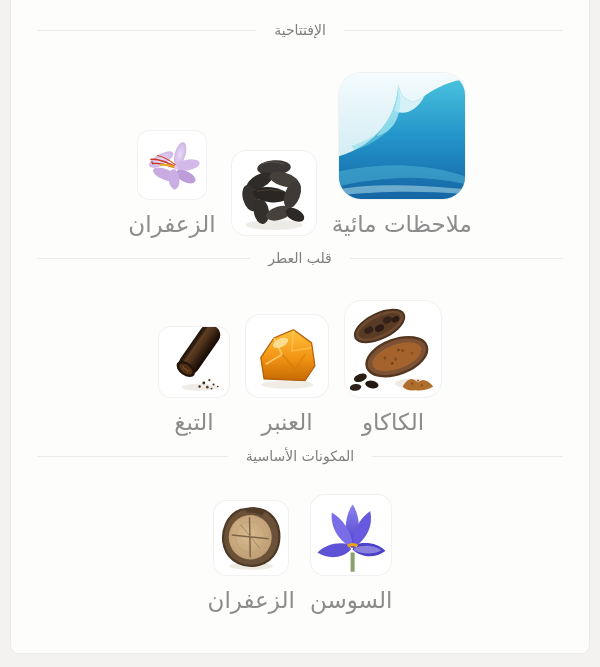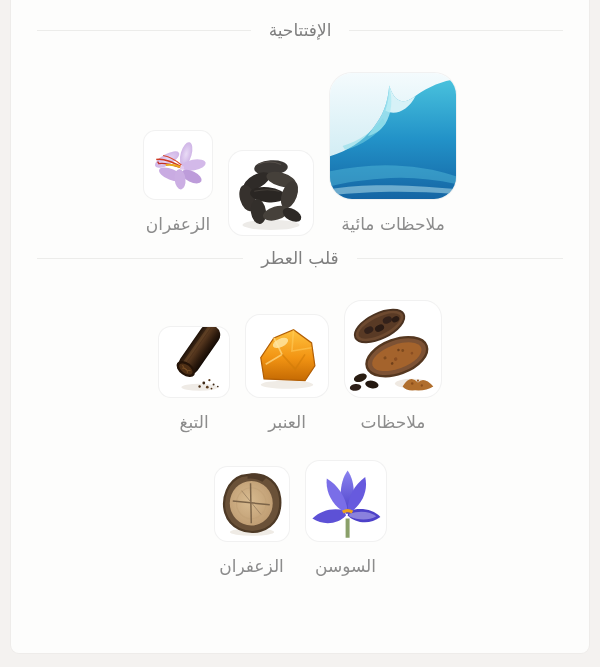--- a/index.html
+++ b/index.html
@@ -19,40 +19,40 @@
     box-shadow:0 0 0 1px rgba(0,0,0,0.025);
     overflow:hidden;
   }
   .section-title-row{
     display:flex; align-items:center; gap:18px;
     padding:0 26px; margin-top:10px;
   }
   .section:first-child .section-title-row{margin-top:18px;}
   .divider-line{flex:1; height:1px; background:var(--divider);}
   .section-title{
-    color:var(--title); font-size:17px; line-height:24px;
+    color:var(--title); font-size:14px; line-height:24px;
     white-space:nowrap; font-weight:400;
   }
   .items-row{
     display:flex; flex-direction:row; justify-content:center;
     align-items:flex-end; gap:15px; margin-top:30px; direction:rtl;
   }
   .section:last-child .items-row{margin-top:26px;}
   .ingredient{
     display:flex; flex-direction:column; align-items:center;
   }
   .tile{
     background:#ffffff;
     border:1px solid rgba(0,0,0,0.055);
     border-radius:18%;
     overflow:hidden;
   }
   .tile svg{display:block;width:100%;height:100%;}
   .ingredient-label{
-    margin-top:12px; color:var(--label); font-size:17px;
+    margin-top:12px; color:var(--label); font-size:23px;
     line-height:24px; white-space:nowrap;
   }
 </style>
 </head>
 <body>
 
 <div class="card">
   <div id="sections-host">
   <div class="section">
     <div class="section-title-row">
@@ -164,21 +164,21 @@
                   </g>
                   <ellipse cx="16" cy="80" rx="7" ry="4" fill="#2a1d12" transform="rotate(-20 16 80)"></ellipse>
                   <ellipse cx="28" cy="87" rx="7" ry="4" fill="#241810" transform="rotate(10 28 87)"></ellipse>
                   <ellipse cx="11" cy="90" rx="6" ry="3.5" fill="#30221a" transform="rotate(-8 11 90)"></ellipse>
                   <path d="M60,89 Q68,76 76,85 Q82,78 92,89 Q84,94 73,93 Q64,94 60,89 Z" fill="#b06e2d"></path>
                   <circle cx="70" cy="86" r="1.3" fill="#8a4e1c"></circle>
                   <circle cx="80" cy="88" r="1.2" fill="#8a4e1c"></circle>
                   <circle cx="76" cy="83" r="1.1" fill="#9a581f"></circle>
                 </svg></span>
     </div>
-    <div class="ingredient-label">ملاحظات</div>
+    <div class="ingredient-label">الكاكاو</div>
   </div>
 
   <div class="ingredient">
     <div class="tile" style="width: 84px; height: 84px;">
       <span class="icon-host"><svg viewBox="0 0 100 100">
                   <defs>
                     <linearGradient id="g-amb" x1="0" y1="0" x2="0" y2="1">
                       <stop offset="0" stop-color="#ffc23e"></stop>
                       <stop offset="0.55" stop-color="#f29413"></stop>
                       <stop offset="1" stop-color="#c56a03"></stop>
@@ -222,20 +222,25 @@
                   <circle cx="75" cy="88" r="1.3" fill="#4a3018"></circle>
                   <circle cx="84" cy="85" r="1.2" fill="#3c2714"></circle>
                 </svg></span>
     </div>
     <div class="ingredient-label">التبغ</div>
   </div>
 </div>
   </div>
 
   <div class="section">
+    <div class="section-title-row">
+      <div class="divider-line"></div>
+      <div class="section-title">المكونات الأساسية</div>
+      <div class="divider-line"></div>
+    </div>
     <div class="items-row">
   <div class="ingredient">
     <div class="tile" style="width: 82px; height: 82px;">
       <span class="icon-host"><svg viewBox="0 0 100 100">
                   <defs>
                     <linearGradient id="g-ir1" x1="0" y1="0" x2="0" y2="1">
                       <stop offset="0" stop-color="#8b83f0"></stop>
                       <stop offset="1" stop-color="#4d41c9"></stop>
                     </linearGradient>
                   </defs>

